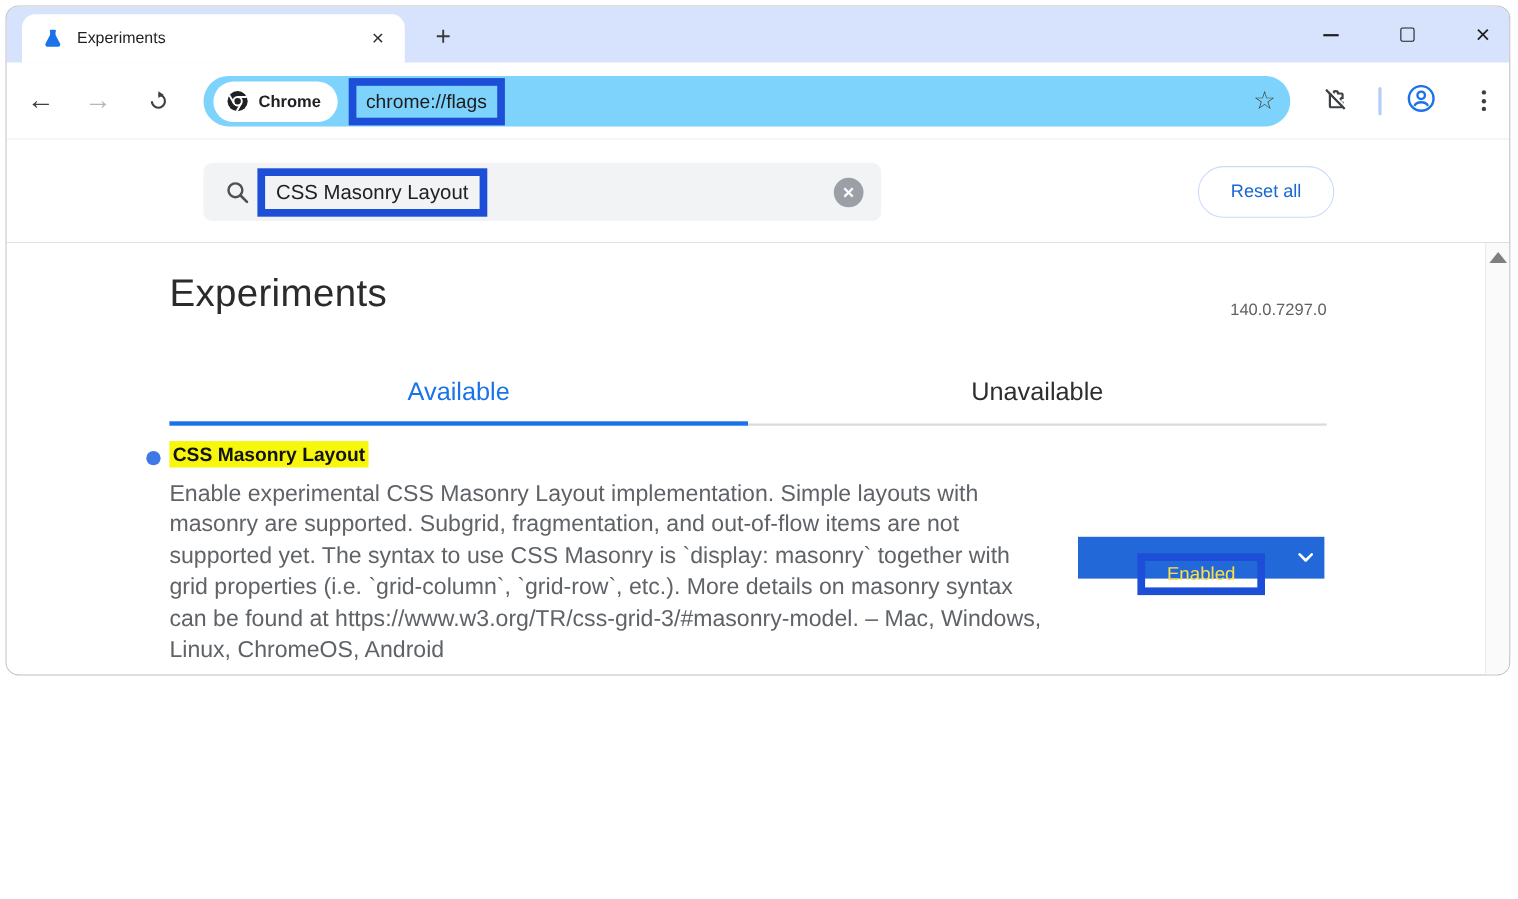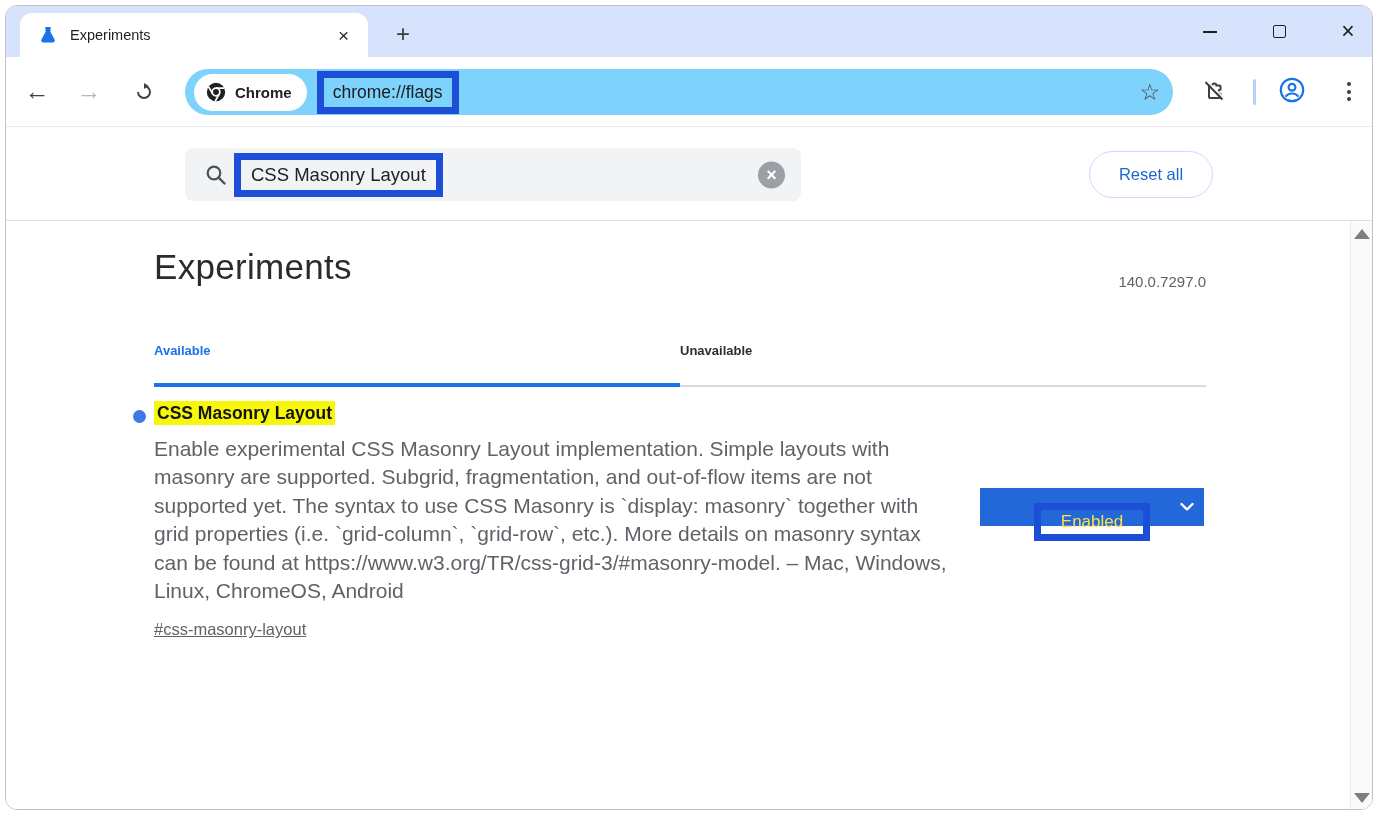--- a/index.html
+++ b/index.html
@@ -2,21 +2,21 @@
 <html><head>
 <meta charset="utf-8">
 <style>
   * { box-sizing: border-box; }
   html,body { margin:0; padding:0; }
   body {
     width:1380px; height:817px; position:relative; background:#fff;
     font-family:"Liberation Sans", sans-serif; color:#202124; overflow:hidden;
   }
   .window {
-    position:absolute; left:5px; top:5px; width:1368px; height:805px;
+    position:absolute; left:5px; top:5px; width:1368px; height:609px;
     border:1px solid #c2c2c2; border-radius:12px; overflow:hidden; background:#fff;
   }
   
   .titlebar { position:relative; height:51px; background:#d7e3fc; }
   .tab {
     position:absolute; left:14px; top:7px; width:348px; height:44px; background:#fff;
     border-radius:12px 12px 0 0; display:flex; align-items:center; padding:0 14px 0 18px;
   }
   .tab-favicon { width:20px; height:20px; flex:none; }
   .tab-title { margin-left:12px; font-size:14.5px; color:#1f1f1f; flex:1; }
@@ -69,21 +69,21 @@
     background:#fafafa; border-left:1px solid #ededed; }
   .scroll-up { position:absolute; top:8px; left:3px; width:0; height:0;
     border-left:8px solid transparent; border-right:8px solid transparent; border-bottom:10px solid #7f7f7f; }
   .scroll-down { position:absolute; bottom:8px; left:3px; width:0; height:0;
     border-left:8px solid transparent; border-right:8px solid transparent; border-top:10px solid #7f7f7f; }
   .main { position:absolute; left:148px; top:0; width:1052px; height:100%; }
   .page-title { position:absolute; left:0; top:26px; font-size:35px; font-weight:300;
     color:#2b2b2b; letter-spacing:0.3px; }
   .version { position:absolute; right:0; top:52px; font-size:15px; color:#616161; }
   .flag-tabs { position:absolute; left:0; right:0; top:108px; height:58px; display:flex; }
-  .flag-tab { width:50%; position:relative; font-size:13px; font-weight:700; padding-top:14px; }
+  .flag-tab { width:50%; position:relative; text-align:center; font-size:23px; font-weight:400; padding-top:14px; }
   .flag-tab.active { color:#1a73e8; }
   .flag-tab.inactive { color:#2e2e2e; }
   .flag-tab.active::after { content:""; position:absolute; left:0; right:0; bottom:0; height:4px; background:#1a73e8; }
   .flag-tab.inactive::after { content:""; position:absolute; left:0; right:0; bottom:0; height:2px; background:#d9dadc; }
   .flag-entry { position:absolute; left:0; right:0; top:182px; }
   .flag-bullet { position:absolute; left:-21px; top:7px; width:13px; height:13px; border-radius:50%; background:#4078e8; }
   .flag-name-row { margin:0 0 11px 0; }
   .flag-name { background:#f7f70b; color:#141414; font-size:17.5px; font-weight:700; padding:2px 3px; }
   .flag-desc { width:802px; margin:0; font-size:21px; line-height:28.4px; color:#5f6368; overflow-wrap:break-word; }
   .flag-link { display:inline-block; margin-top:15px; font-size:16.5px; color:#5f6368; text-decoration:underline; }

